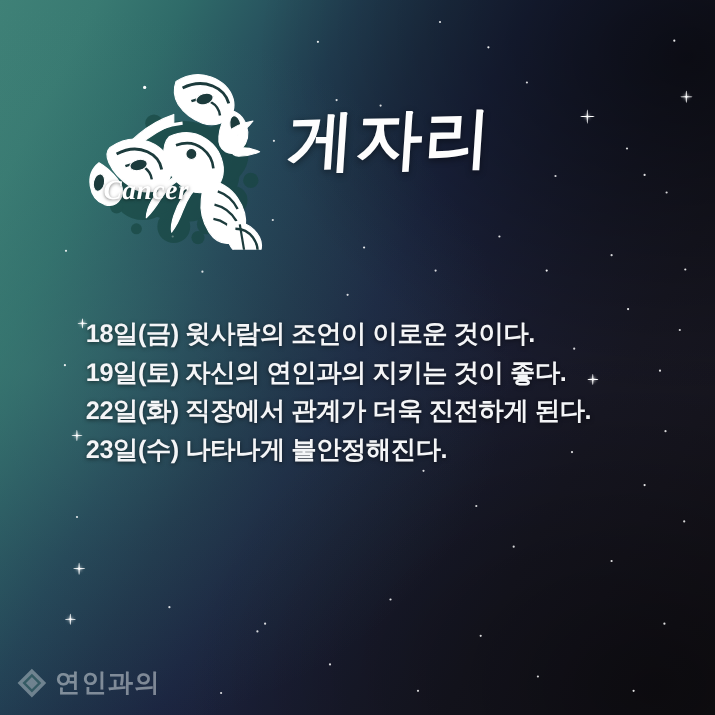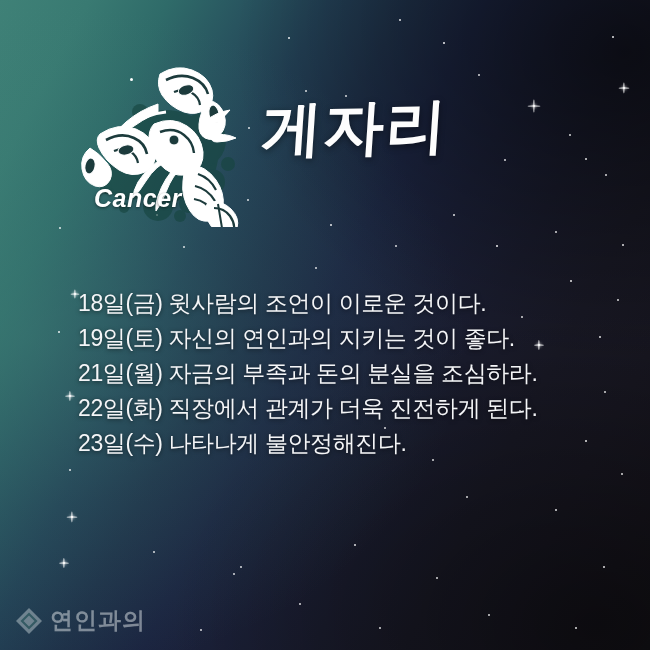--- a/index.html
+++ b/index.html
@@ -54,22 +54,22 @@
     width:2.6px; height:2.6px; margin:-1.3px 0 0 -1.3px;
     background:#fff; border-radius:50%;
     box-shadow:0 0 3px 1px rgba(255,255,255,.8);
   }
 
   
   #emblem { position:absolute; left:62px; top:52px; width:200px; height:175px; }
   #splatter { position:absolute; inset:0; }
   #crab-svg { position:absolute; inset:0; }
   #cancer-word {
-    position:absolute; left:32px; top:132px;
-    font-family:Liberation Sans, sans-serif;
+    position:absolute; left:32px; top:108px;
+    font-family:Liberation Serif, serif;
     font-style:italic; font-weight:700;
     font-size:25px; color:#fff;
     letter-spacing:.5px;
     text-shadow:0 1px 3px rgba(0,0,0,.5);
   }
 
   
   #title {
     position:absolute; left:262px; top:97px;
     font-family:"DejaVu Sans", sans-serif;
@@ -93,21 +93,21 @@
     box-shadow:0 1px 4px rgba(0,0,0,.35);
   }
 
   
   #fortunes {
     position:absolute; left:78px; top:286px;
     width:540px;
   }
   .fortune-line {
     font-size:23px;
-    font-weight:400;
+    font-weight:700;
     color:#f4f5f7;
     line-height:35px;
     white-space:nowrap;
     letter-spacing:-.4px;
     text-shadow:0 1px 4px rgba(0,0,0,.55);
   }
 
   
   #watermark {
     position:absolute; left:15px; top:605px;
@@ -265,21 +265,20 @@
     </svg>
 
     <div id="cancer-word">Cancer</div>
   </div>
 
   <div id="title">게자리</div>
 
   <div id="fortunes">
       <div class="fortune-line">18일(금) 윗사람의 조언이 이로운 것이다.</div>
       <div class="fortune-line">19일(토) 자신의 연인과의 지키는 것이 좋다.</div>
-      <div class="fortune-line">21일(월) 자금의 부족과 돈의 분실을 조심하라.</div>
       <div class="fortune-line">22일(화) 직장에서 관계가 더욱 진전하게 된다.</div>
       <div class="fortune-line">23일(수) 나타나게 불안정해진다.</div>
     </div>
 
   <div id="watermark">
     <svg id="wm-mark" viewBox="0 0 28 28">
       <path d="M14 1 L27 14 L14 27 L1 14 Z" fill="#dfe9ea" opacity="0.85"></path>
       <path d="M14 7 L21 14 L14 21 L7 14 Z" fill="none" stroke="#4a7b78" stroke-width="2.2"></path>
     </svg>
     <div id="wm-text">연인과의</div>

